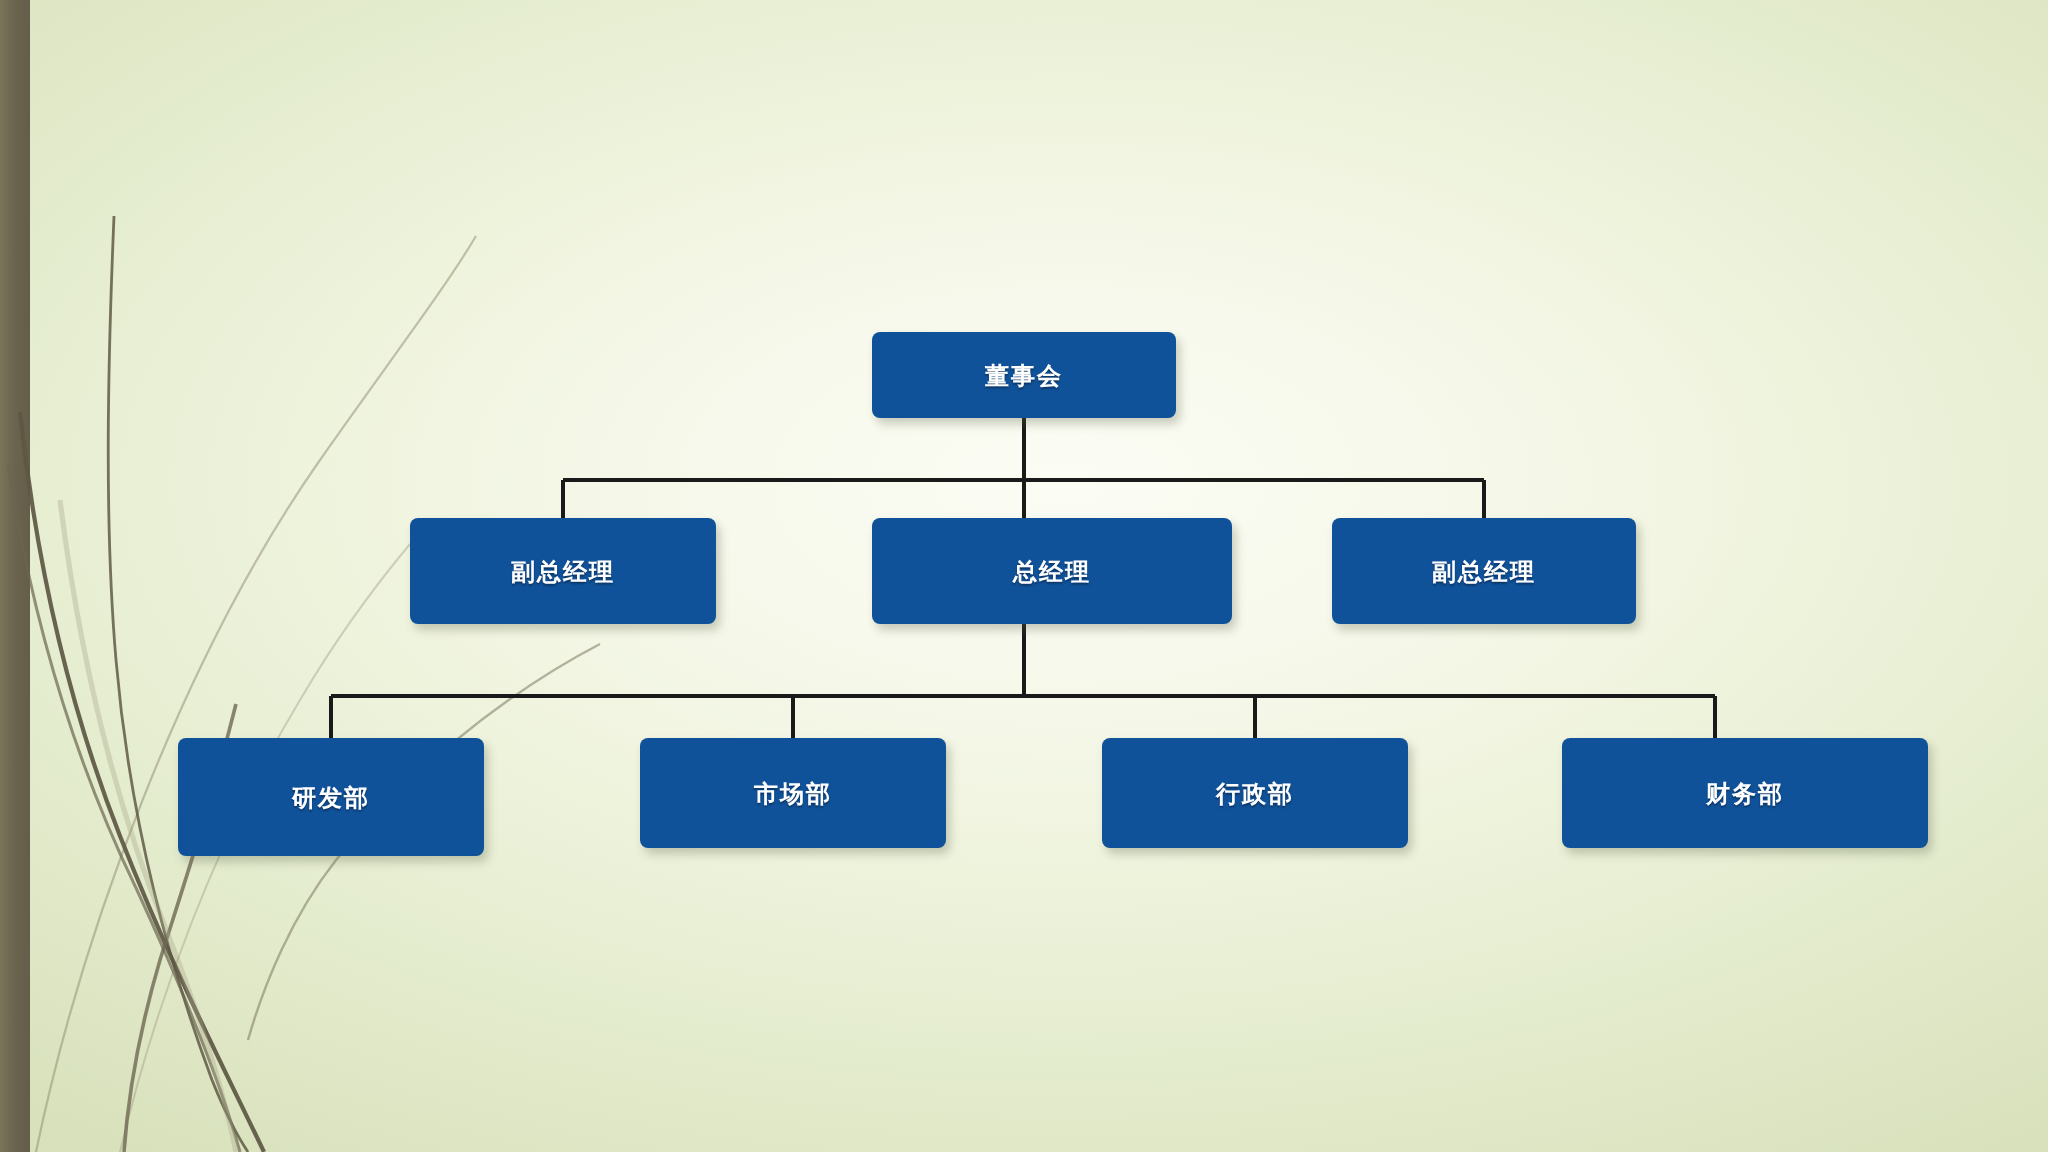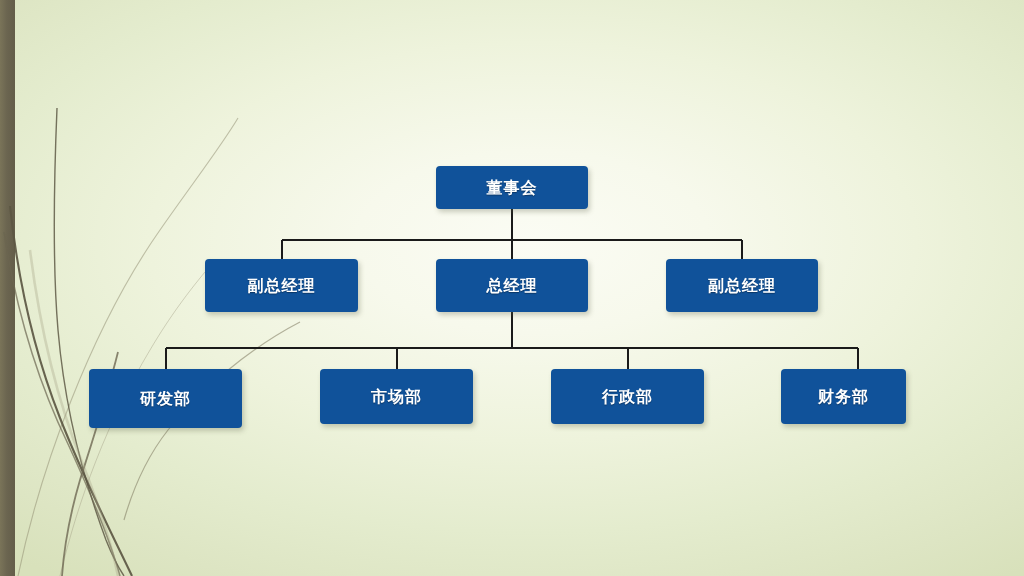--- a/index.html
+++ b/index.html
@@ -63,21 +63,21 @@
     position: absolute;
     box-sizing: border-box;
     background: #10529a;
     border-radius: 4px;
     box-shadow: 2px 3px 5px rgba(90,95,70,0.30);
     display: flex;
     align-items: center;
     justify-content: center;
     color: #ffffff;
     font-weight: bold;
-    font-size: 16px;
+    font-size: 12px;
     letter-spacing: 1px;
     text-shadow: 0 1px 1px rgba(0,0,0,0.35);
     user-select: none;
   }
   .node-label {
     display: block;
     line-height: 1;
   }
 </style>
 </head>
@@ -124,34 +124,34 @@
       </g>
     </svg>
 
     <div class="node" style="left:436px; top:166px; width:152px; height:43px;">
       <span class="node-label">董事会</span>
     </div>
 
     <div class="node" style="left:205px; top:259px; width:153px; height:53px;">
       <span class="node-label">副总经理</span>
     </div>
-    <div class="node" style="left:436px; top:259px; width:152px; height:53px;">
+    <div class="node" style="left:436px; top:259px; width:180px; height:53px;">
       <span class="node-label">总经理</span>
     </div>
     <div class="node" style="left:666px; top:259px; width:152px; height:53px;">
       <span class="node-label">副总经理</span>
     </div>
 
     <div class="node" style="left:89px; top:369px; width:153px; height:59px;">
       <span class="node-label">研发部</span>
     </div>
     <div class="node" style="left:320px; top:369px; width:153px; height:55px;justify-content:center;">
       <span class="node-label">市场部</span>
     </div>
     <div class="node" style="left:551px; top:369px; width:153px; height:55px;">
       <span class="node-label">行政部</span>
     </div>
-    <div class="node" style="left:781px; top:369px; width:125px; height:55px;">
+    <div class="node" style="left:781px; top:369px; width:183px; height:55px;">
       <span class="node-label">财务部</span>
     </div>
 
   </div>
 </div>
 
 </body></html>

